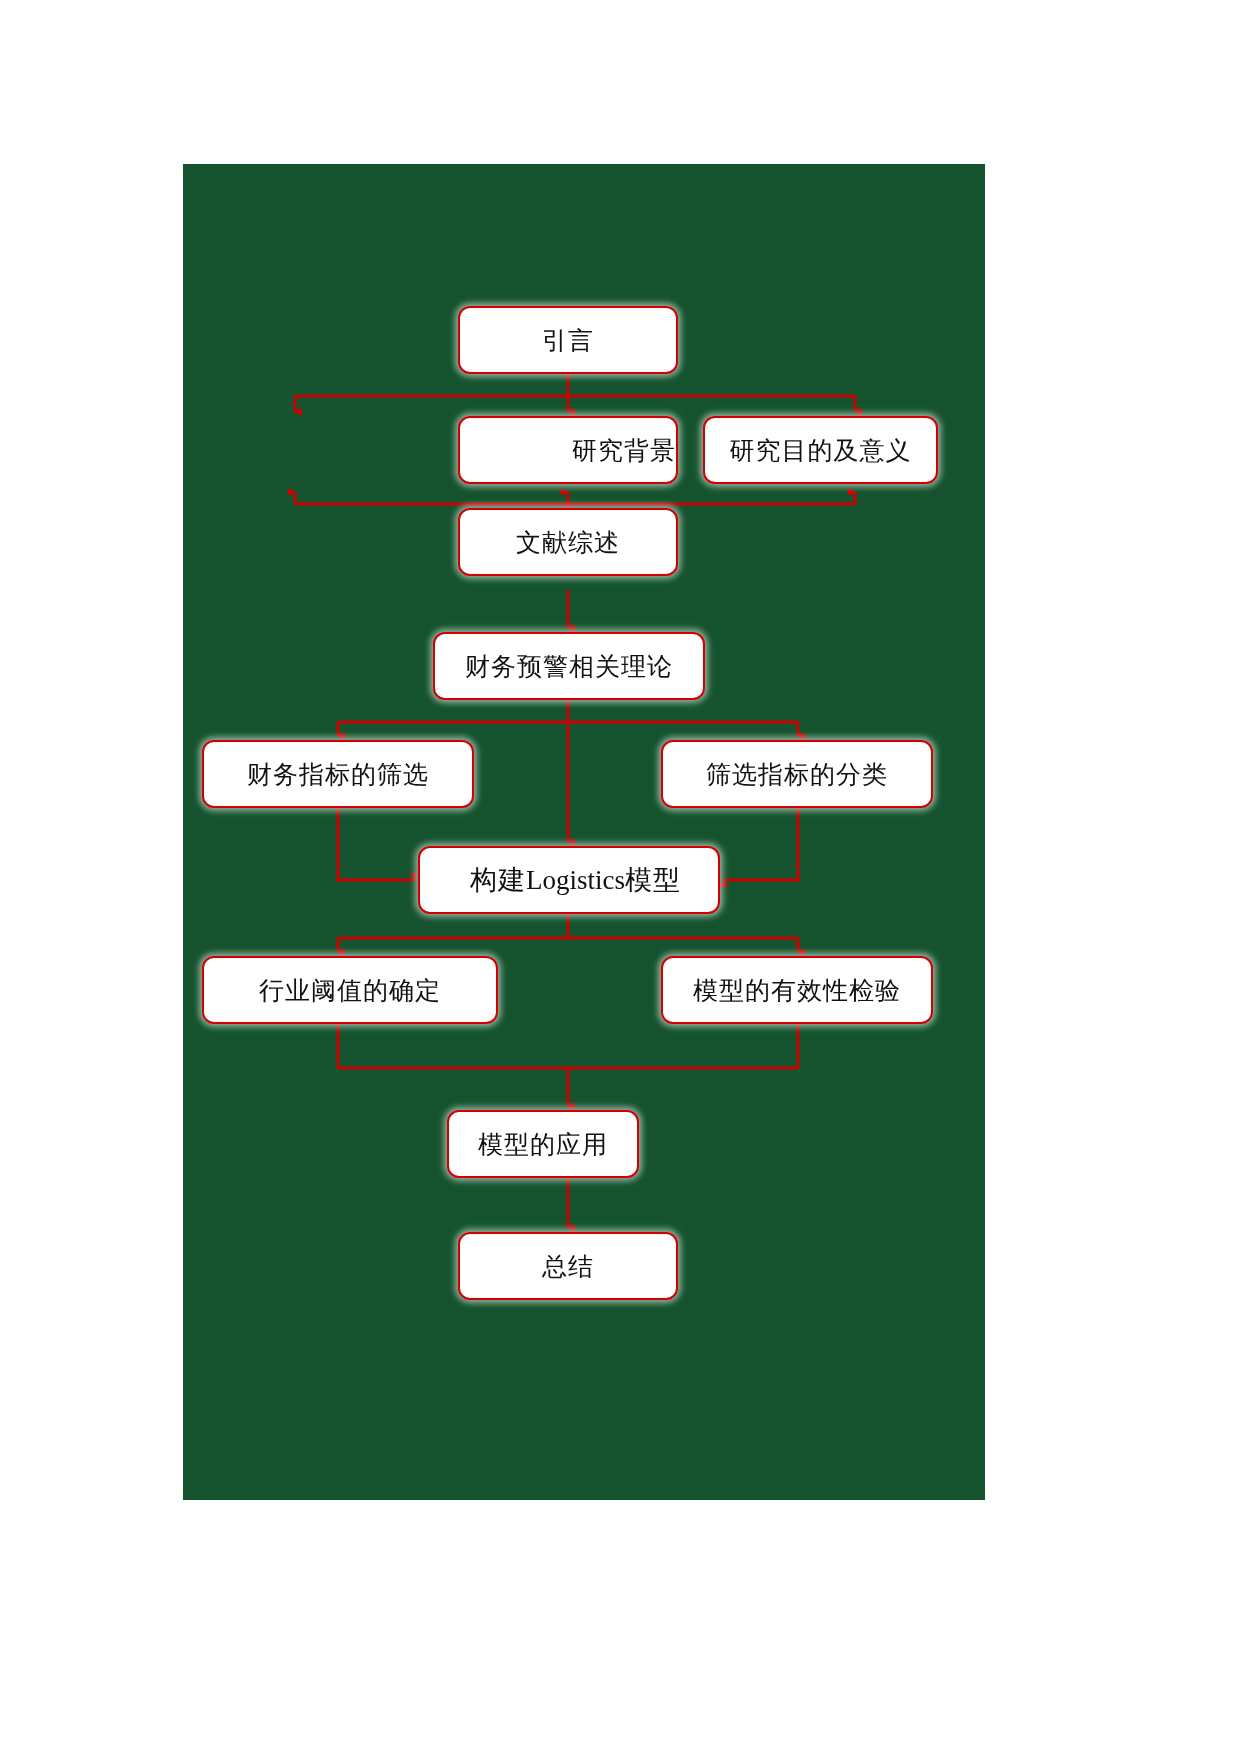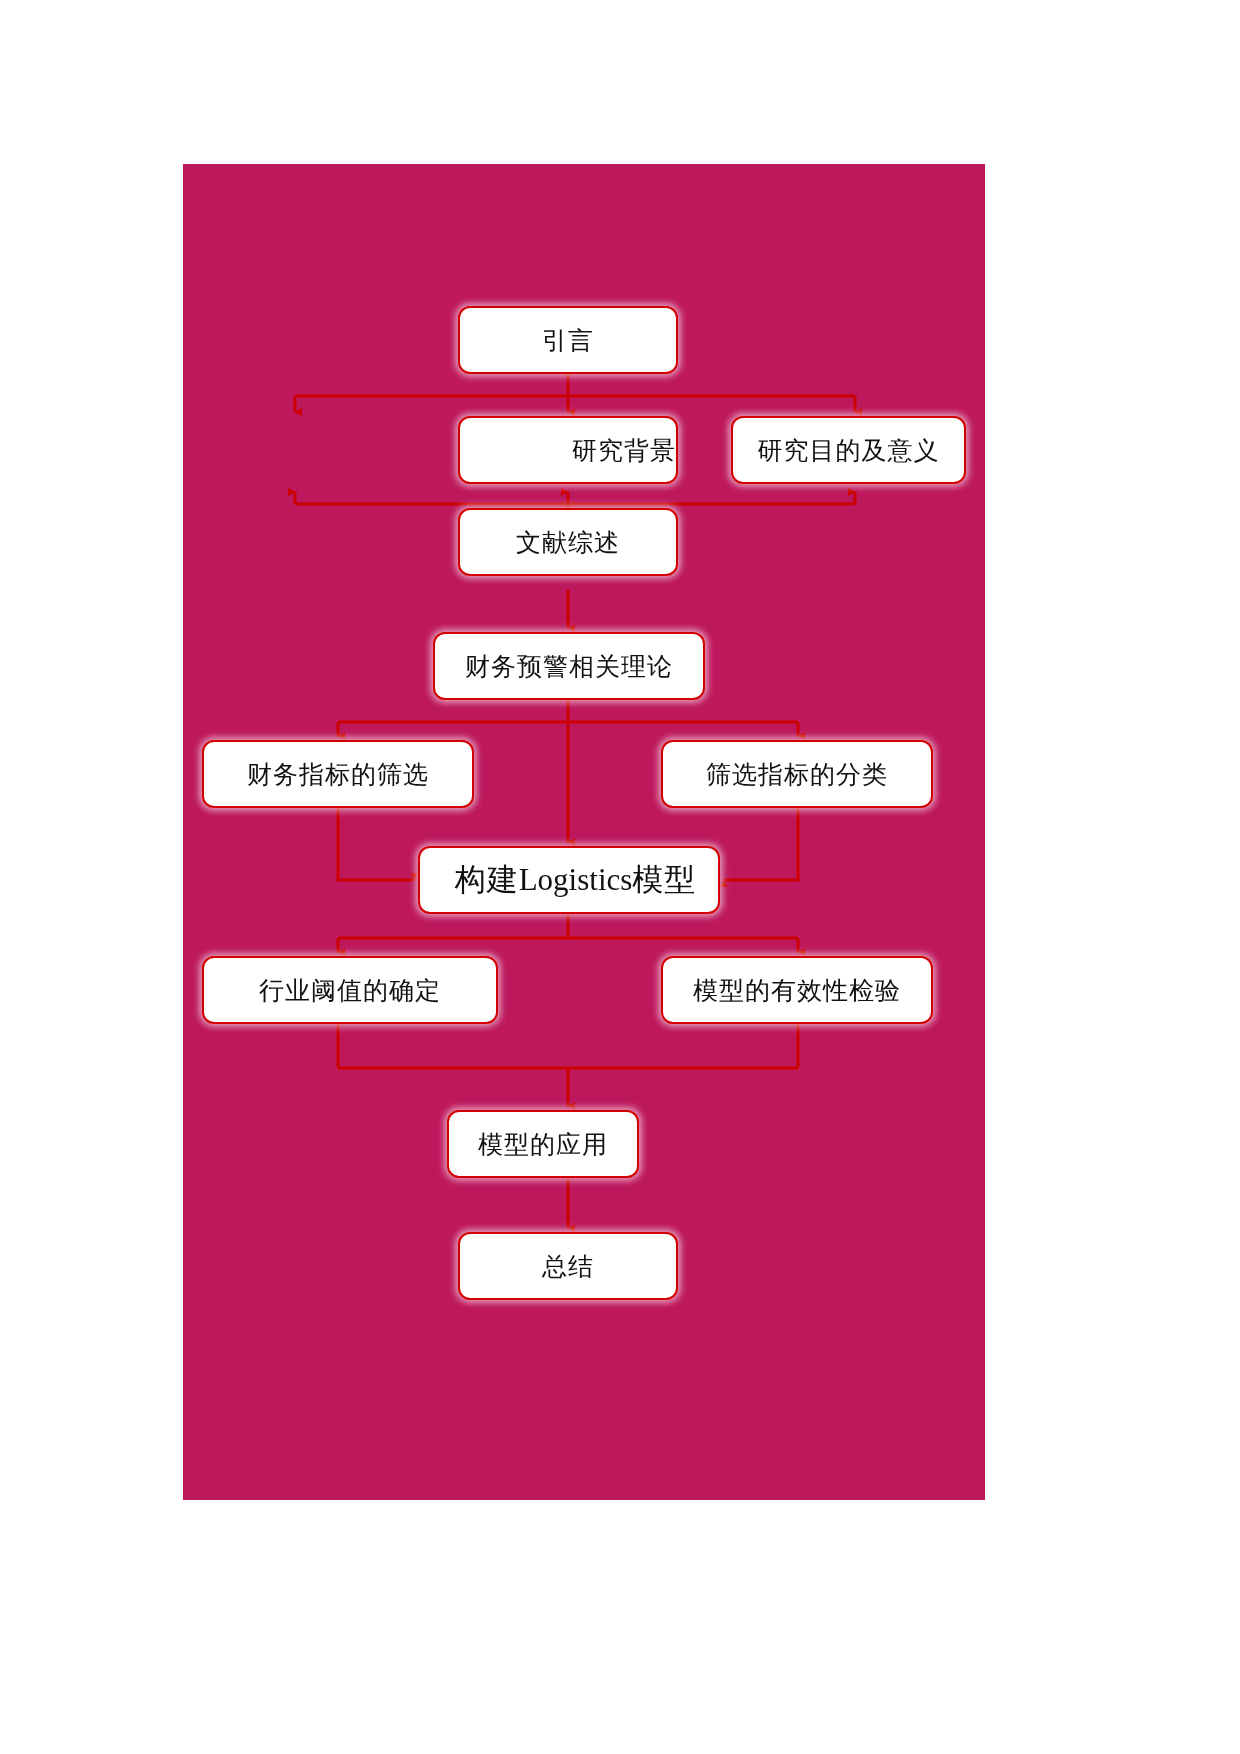--- a/index.html
+++ b/index.html
@@ -15,21 +15,21 @@
     overflow: hidden;
   }
 
   
   #canvas {
     position: absolute;
     left: 183px;
     top: 164px;
     width: 802px;
     height: 1336px;
-    background: #be185d;
+    background: #14532d;
   }
 
   
   #wires {
     position: absolute;
     left: 0;
     top: 0;
     width: 802px;
     height: 1336px;
     pointer-events: none;
@@ -47,33 +47,33 @@
     justify-content: center;
     box-sizing: border-box;
     color: #111111;
     font-family: "Liberation Sans", sans-serif;
     font-size: 25px;
     letter-spacing: 1px;
     white-space: nowrap;
     z-index: 5;
   }
   .node.serifmix {
-    font-size: 31px;
+    font-size: 27px;
     padding-left: 13px;
   }
   .node.serifmix .lat {
     font-family: "Liberation Serif", serif;
     letter-spacing: 0px;
   }
 
   
   #n-intro      { left: 275px; top: 142px; width: 220px; height: 68px; }
   #n-status     { left: 10px;  top: 252px; width: 222px; height: 68px; }
   #n-background { left: 275px; top: 252px; width: 220px; height: 68px; justify-content: flex-end; }
-  #n-purpose    { left: 548px; top: 252px; width: 235px; height: 68px; }
+  #n-purpose    { left: 520px; top: 252px; width: 235px; height: 68px; }
   #n-litreview  { left: 275px; top: 344px; width: 220px; height: 68px; }
   #n-theory     { left: 250px; top: 468px; width: 272px; height: 68px; }
   #n-screening  { left: 19px;  top: 576px; width: 272px; height: 68px; }
   #n-classify   { left: 478px; top: 576px; width: 272px; height: 68px; align-items: center; }
   #n-logistics  { left: 235px; top: 682px; width: 302px; height: 68px; }
   #n-threshold  { left: 19px;  top: 792px; width: 296px; height: 68px; }
   #n-validity   { left: 478px; top: 792px; width: 272px; height: 68px; }
   #n-apply      { left: 264px; top: 946px; width: 192px; height: 68px; }
   #n-summary    { left: 275px; top: 1068px; width: 220px; height: 68px; }
 </style>

